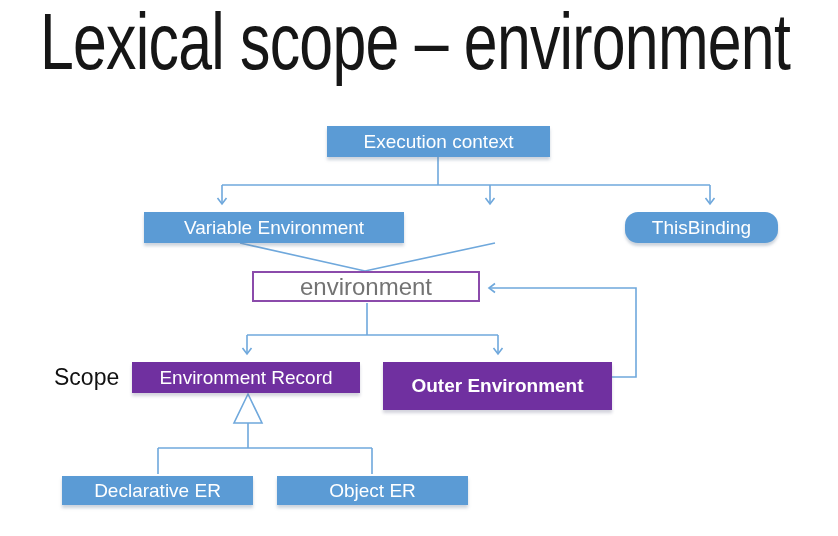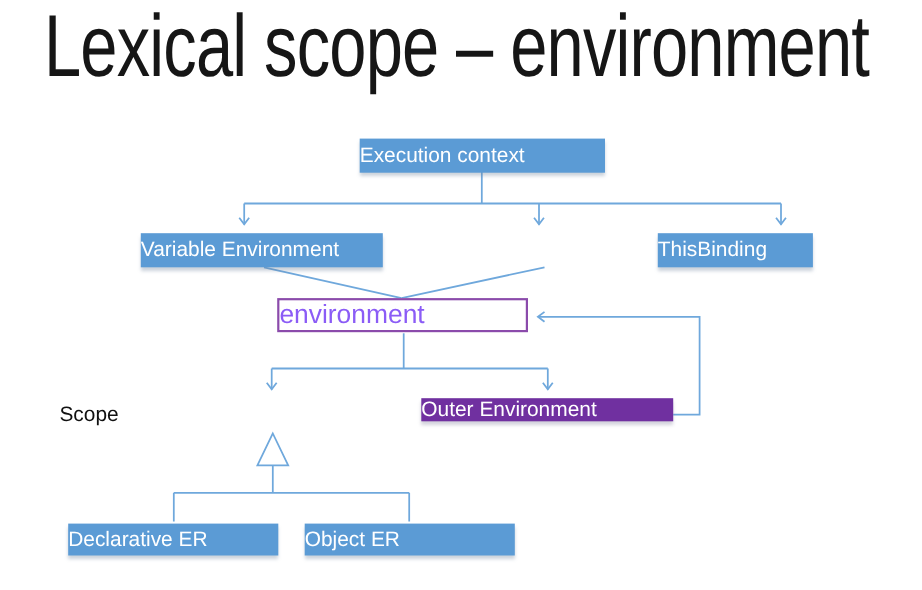--- a/index.html
+++ b/index.html
@@ -11,48 +11,48 @@
   .slide{position:absolute;inset:0;}
   .title{
     position:absolute;left:40px;top:2px;
     font-size:80px;line-height:1.0;color:#161616;
     white-space:nowrap;letter-spacing:-1px;
     transform:scaleX(0.76);transform-origin:left top;
   }
   svg.connectors{position:absolute;left:0;top:0;z-index:1;}
   .node{
     position:absolute;z-index:2;box-sizing:border-box;
-    display:flex;align-items:center;justify-content:flex-start;
+    display:flex;align-items:center;justify-content:center;
     color:#ffffff;font-size:19px;white-space:nowrap;
   }
   .blue{
     background:#5b9bd5;
     box-shadow:0 3px 3px rgba(110,130,155,0.35);
   }
   .purple{
     background:#7030a0;
     box-shadow:0 3px 3px rgba(110,110,140,0.3);
   }
   .env{
     background:#ffffff;
     border:2px solid #8b4bab;
-    color:#8b5cf6;font-size:24px;
+    color:#737373;font-size:24px;
   }
   .scope-label{
     position:absolute;z-index:2;display:flex;align-items:center;
-    color:#111111;font-size:19px;
+    color:#111111;font-size:23px;
   }
   
   .n-exec{left:327px;top:126px;width:223px;height:31px;}
-  .n-varenv{left:128px;top:212px;width:220px;height:31px;}
+  .n-varenv{left:144px;top:212px;width:260px;height:31px;}
   .n-lexenv{left:378px;top:212px;width:222px;height:31px;}
-  .n-thisb{left:598px;top:212px;width:141px;height:31px;}
+  .n-thisb{left:625px;top:212px;width:153px;height:31px;border-radius:13px;}
   .n-env{left:252px;top:271px;width:228px;height:31px;}
   .n-envrec{left:132px;top:362px;width:228px;height:31px;}
-  .n-outerenv{left:383px;top:362px;width:229px;height:21px;}
+  .n-outerenv{left:383px;top:362px;width:229px;height:48px;font-weight:bold;}
   .n-decler{left:62px;top:476px;width:191px;height:29px;}
   .n-objer{left:277px;top:476px;width:191px;height:29px;}
   .n-scope{left:54px;top:362px;height:31px;}
 </style>
 </head>
 <body>
 
 <div class="slide">
 
   <div class="title">Lexical scope – environment</div>
@@ -101,20 +101,23 @@
   <div class="node blue n-thisb">
     <span>ThisBinding</span>
   </div>
 
   <div class="node env n-env">
     <span>environment</span>
   </div>
 
   <div class="scope-label n-scope">Scope</div>
 
+  <div class="node purple n-envrec">
+    <span>Environment Record</span>
+  </div>
 
   <div class="node purple n-outerenv">
     <span>Outer Environment</span>
   </div>
 
   <div class="node blue n-objer">
     <span>Object ER</span>
   </div>
 
   <div class="node blue n-decler">

